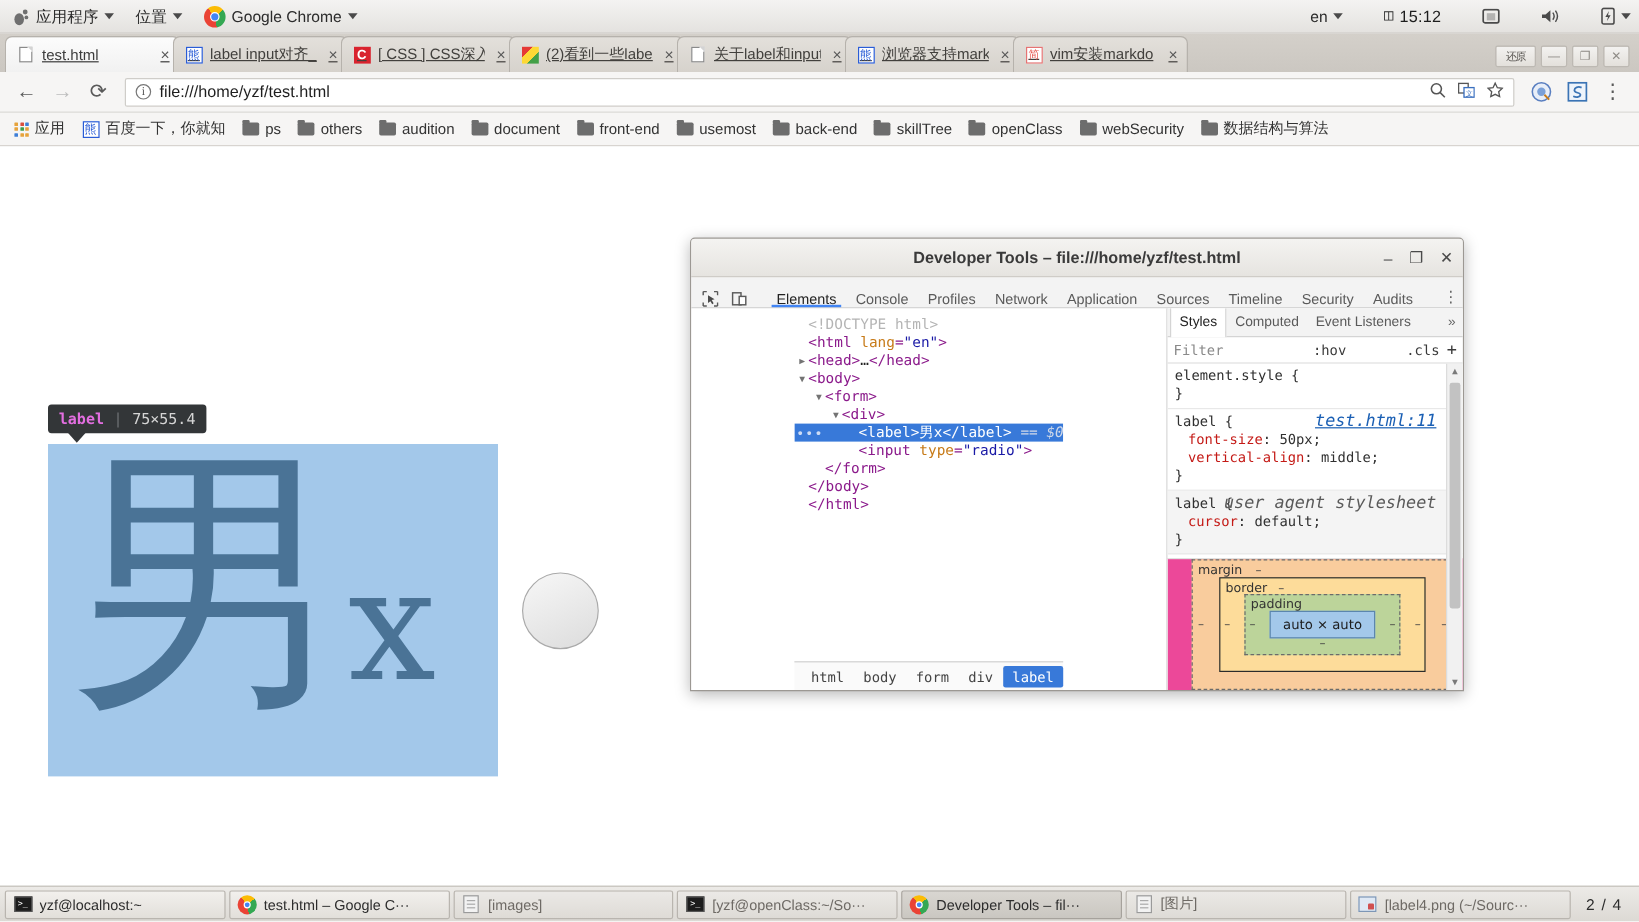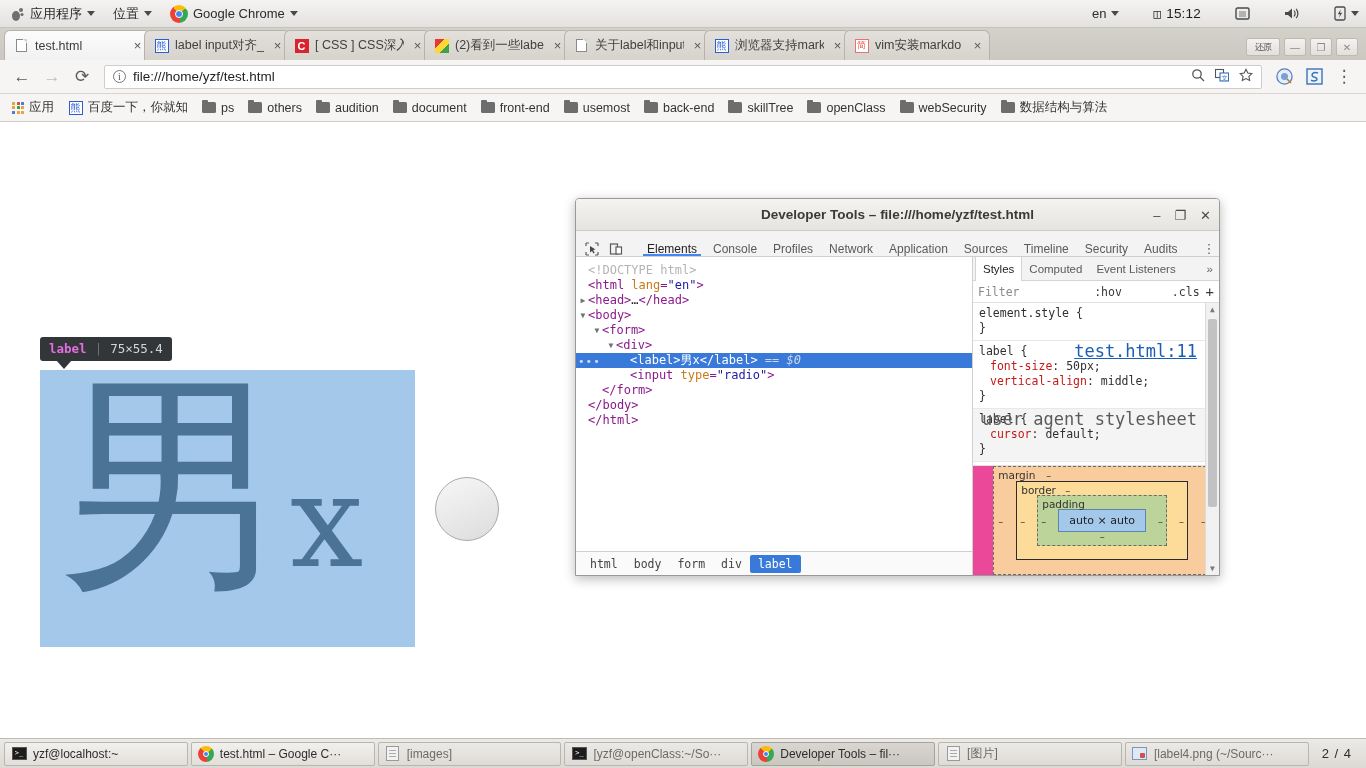--- a/index.html
+++ b/index.html
@@ -44,21 +44,21 @@
     background: linear-gradient(#d4d0ca,#cbc7c1);
     display:flex; align-items:flex-end; padding-left:4px;
   }
   .tab {
     position:relative; height:30px; width:146px; flex:none;
     background: linear-gradient(#fcfcfc,#f1f1f1);
     border:1px solid #b6b2ac; border-bottom:none;
     border-radius:6px 6px 0 0;
     display:flex; align-items:center; gap:6px;
     padding:0 4px 0 9px; margin-right:-6px;
-    font-size:12px; color:#3c3c3c; overflow:hidden;
+    font-size:12px; color:#3c3c3c; overflow:hidden;text-decoration:underline;
   }
   .tab.inactive { background: linear-gradient(#e3e0db,#d6d2cc); color:#42403d; }
   .tab .tab-title { flex:1; white-space:nowrap; overflow:hidden; text-overflow:clip; font-size:12.5px;}
   .tab .tab-close { font-size:13px; color:#575757; width:15px; text-align:center; flex:none;}
   .favicon { width:15px; height:15px; flex:none; display:flex; align-items:center; justify-content:center; font-size:11px;}
   .fav-doc { width:11px;height:13px;border:1px solid #8a8a8a; background:#fff; position:relative;}
   .fav-doc::after{content:"";position:absolute;right:-1px;top:-1px;border-width:0 4px 4px 0;border-style:solid;border-color:#fff #d3d3d3;}
   .fav-baidu { width:14px;height:14px;background:#fff;border:1px solid #2a5cd6; color:#2a5cd6; font-size:10px; display:flex;align-items:center;justify-content:center; }
   .fav-c { width:14px;height:14px;background:#d9232e;color:#fff;font-size:11px;font-weight:bold;display:flex;align-items:center;justify-content:center;}
   .fav-multi { width:14px;height:14px;background:linear-gradient(135deg,#e53935 0 33%,#fdd835 33% 66%,#43a047 66% 100%); }
@@ -162,21 +162,21 @@
   .dt-tab { padding:0 8px; display:flex; align-items:center; position:relative; white-space:nowrap; }
   .dt-tab.active { color:#222; }
   .dt-tab.active::after { content:""; position:absolute; left:4px; right:4px; bottom:0; height:2px; background:#4285f4; }
   .dt-more { margin-left:auto; width:20px; display:flex; align-items:center; justify-content:center; color:#666; font-size:13px;}
 
   #dt-body { flex:1; display:flex; min-height:0; }
 
   
   #dt-dom {
     width:397px; flex:none; background:#fff; border-right:1px solid #d0d0d0;
-    display:flex; flex-direction:column; min-height:0;
+    display:flex; flex-direction:column; min-height:0;align-items:center;
   }
   #dom-scroll { flex:1; overflow:hidden; padding:6px 0 0 0;
     font-family:"DejaVu Sans Mono","Liberation Mono",monospace; font-size:12px; line-height:15px; }
   .dnode { position:relative; padding-left:12px; white-space:nowrap; height:15px; }
   .dnode .tw { position:absolute; width:10px; text-align:center; color:#737373; font-size:8px; }
   .tag { color:#8b1a8b; }
   .attr-name { color:#c77b19; }
   .attr-val { color:#1a1aa6; }
   .doctype { color:#b4b4b4; }
   .txt { color:#222; }
@@ -212,21 +212,21 @@
   }
   #styles-filterbar .filter-ph { flex:1; }
   #styles-filterbar .fb-btn { color:#3a3a3a;margin-left:44px; }
   #styles-filterbar .fb-plus { color:#3a3a3a; font-size:14px; }
   #styles-content {
     flex:1; overflow:hidden; position:relative;
     font-family:"DejaVu Sans Mono","Liberation Mono",monospace; font-size:11.5px; line-height:15px; color:#303030;
   }
   .rule { padding:3px 6px 4px 6px; border-bottom:1px solid #e8e8e8; position:relative; }
   .rule.ua { background:#f4f4f4; }
-  .rule .origin { position:absolute; right:22px; top:3px; color:#5a5a5a; font-size:17px; }
+  .rule .origin { position:absolute; right:22px; top:3px; color:#5a5a5a; font-size:14px;font-style:italic; }
   .rule .origin.link { color:#1a5fb4; text-decoration:underline; }
   .sel { color:#303030; }
   .prop { color:#c41a16; padding-left:11px; }
   .val { color:#303030; }
   .dim { color:#9a9a9a; }
 
   
   #boxmodel {
     position:absolute; left:0; right:0; bottom:0; top:162px;
     background:#ec4899; border-top:1px solid #e0e0e0; padding:0 8px;

